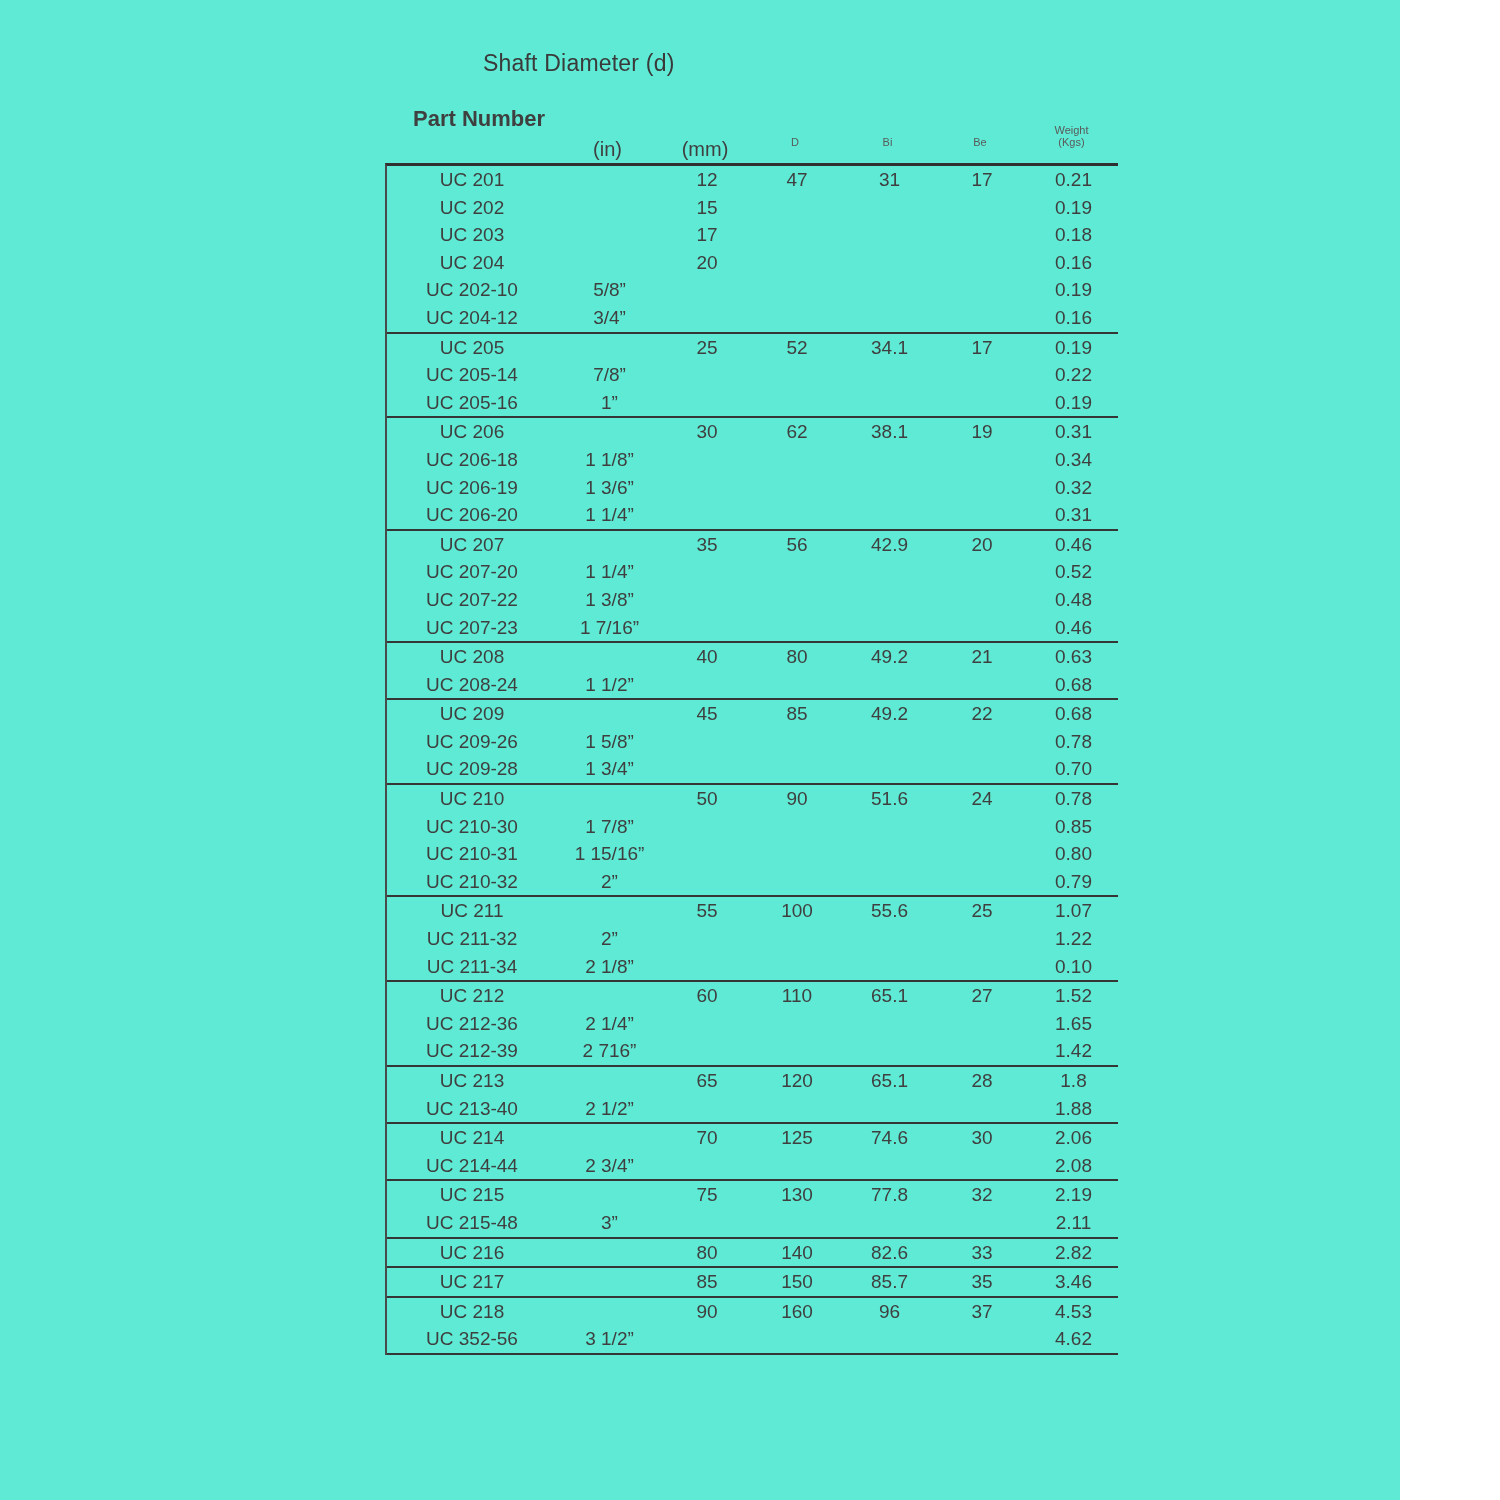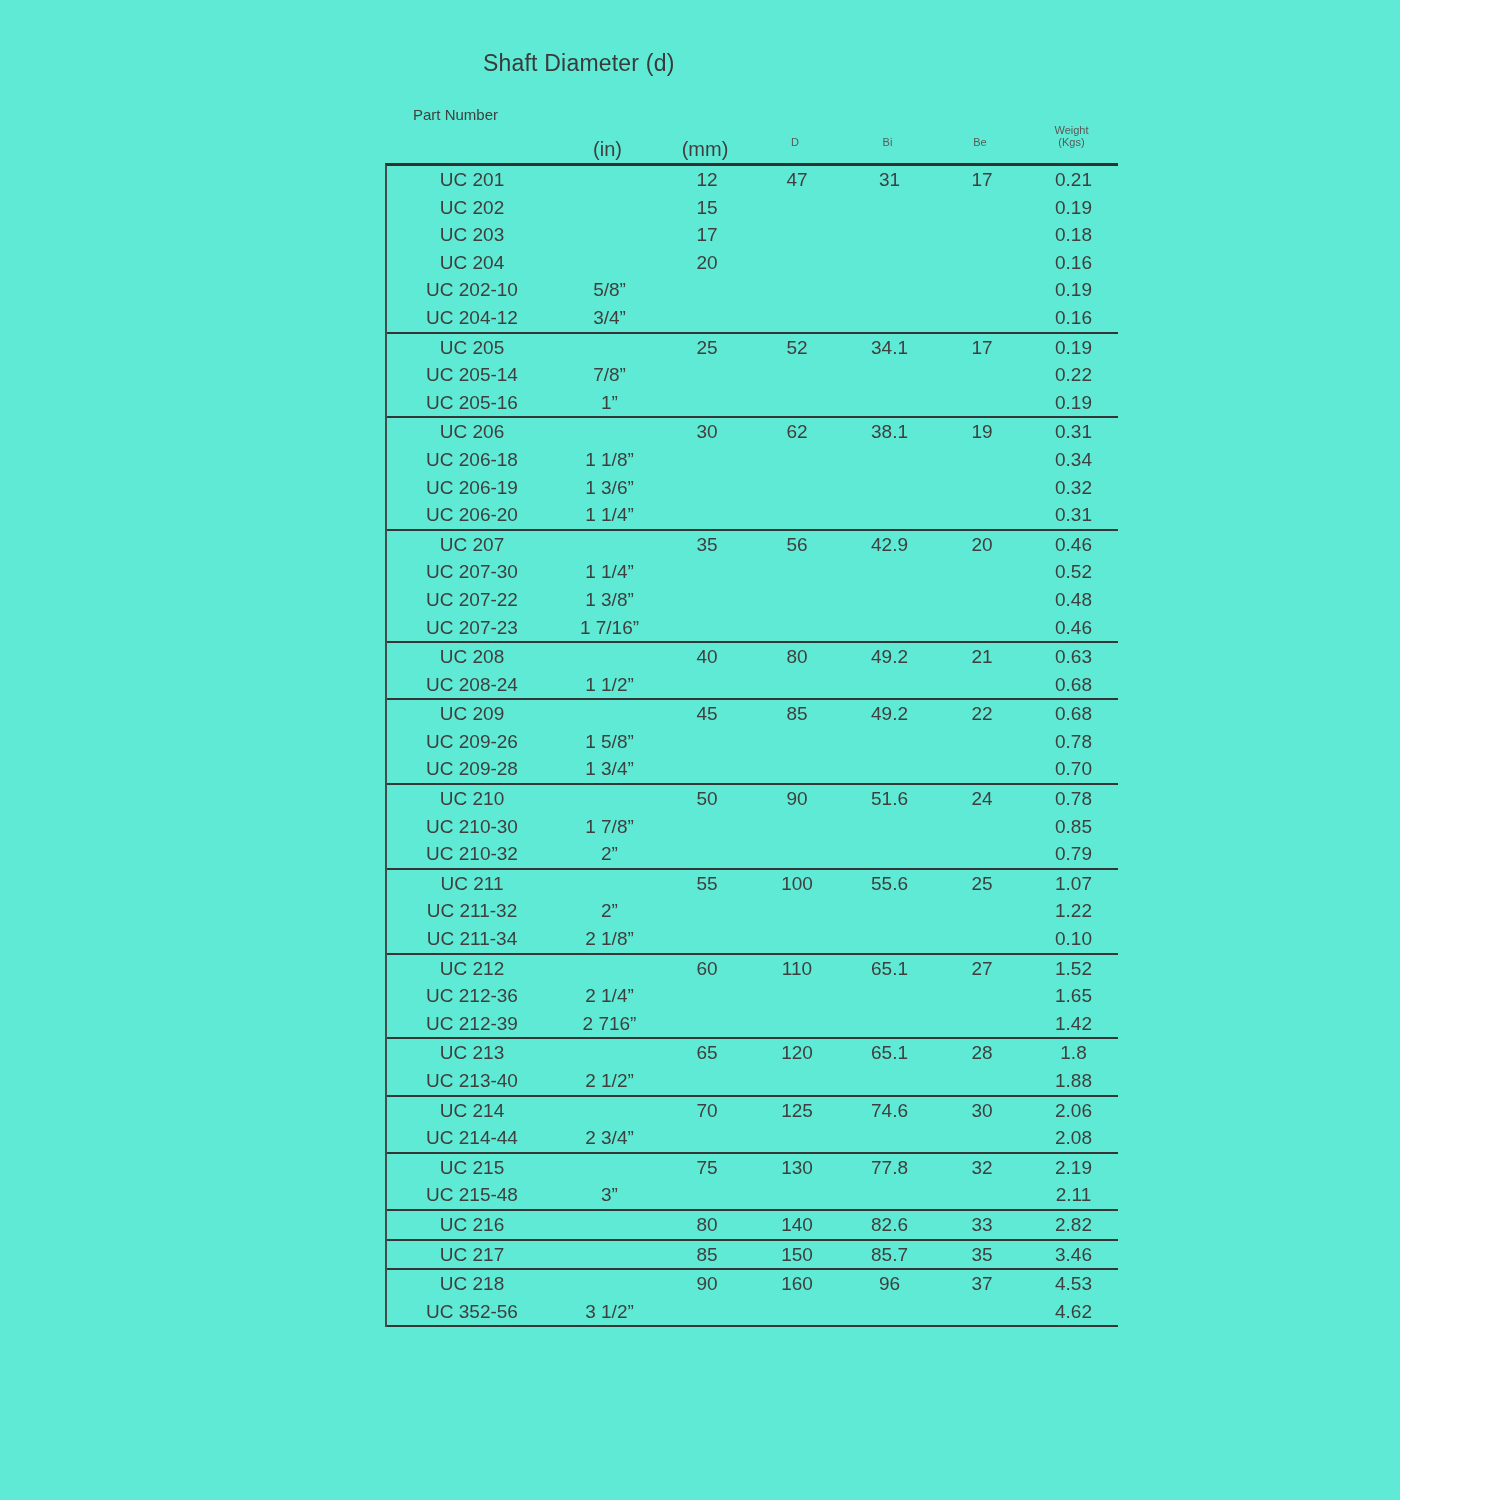--- a/index.html
+++ b/index.html
@@ -48,22 +48,23 @@
     justify-content: center;
     font-size: 20px;
     color: #3f3f3f;
     padding-bottom: 2px;
   }
   .header .hcell.part-h {
     align-items: flex-start;
     justify-content: flex-start;
     padding-top: 6px;
     padding-left: 28px;
-    font-size: 15px;
+    font-size: 22px;
     white-space: nowrap;
+    font-weight: bold;
   }
   .header .hcell.small-h {
     font-size: 11px;
     color: #5a5a5a;
     padding-bottom: 15px;
   }
   .header .hcell.weight-h {
     flex-direction: column;
     align-items: center;
     justify-content: space-between;
@@ -240,21 +241,21 @@
           <div class="row grid-row">
             <div class="cell col-part">UC 207</div>
             <div class="cell col-in"></div>
             <div class="cell col-mm">35</div>
             <div class="cell col-d">56</div>
             <div class="cell col-bi">42.9</div>
             <div class="cell col-be">20</div>
             <div class="cell col-weight">0.46</div>
           </div>
           <div class="row grid-row">
-            <div class="cell col-part">UC 207-30</div>
+            <div class="cell col-part">UC 207-20</div>
             <div class="cell col-in">1 1/4”</div>
             <div class="cell col-mm"></div>
             <div class="cell col-d"></div>
             <div class="cell col-bi"></div>
             <div class="cell col-be"></div>
             <div class="cell col-weight">0.52</div>
           </div>
           <div class="row grid-row">
             <div class="cell col-part">UC 207-22</div>
             <div class="cell col-in">1 3/8”</div>
@@ -336,20 +337,29 @@
           <div class="row grid-row">
             <div class="cell col-part">UC 210-30</div>
             <div class="cell col-in">1 7/8”</div>
             <div class="cell col-mm"></div>
             <div class="cell col-d"></div>
             <div class="cell col-bi"></div>
             <div class="cell col-be"></div>
             <div class="cell col-weight">0.85</div>
           </div>
           <div class="row grid-row">
+            <div class="cell col-part">UC 210-31</div>
+            <div class="cell col-in">1 15/16”</div>
+            <div class="cell col-mm"></div>
+            <div class="cell col-d"></div>
+            <div class="cell col-bi"></div>
+            <div class="cell col-be"></div>
+            <div class="cell col-weight">0.80</div>
+          </div>
+          <div class="row grid-row">
             <div class="cell col-part">UC 210-32</div>
             <div class="cell col-in">2”</div>
             <div class="cell col-mm"></div>
             <div class="cell col-d"></div>
             <div class="cell col-bi"></div>
             <div class="cell col-be"></div>
             <div class="cell col-weight">0.79</div>
           </div>
         </div>
         <div class="group">

